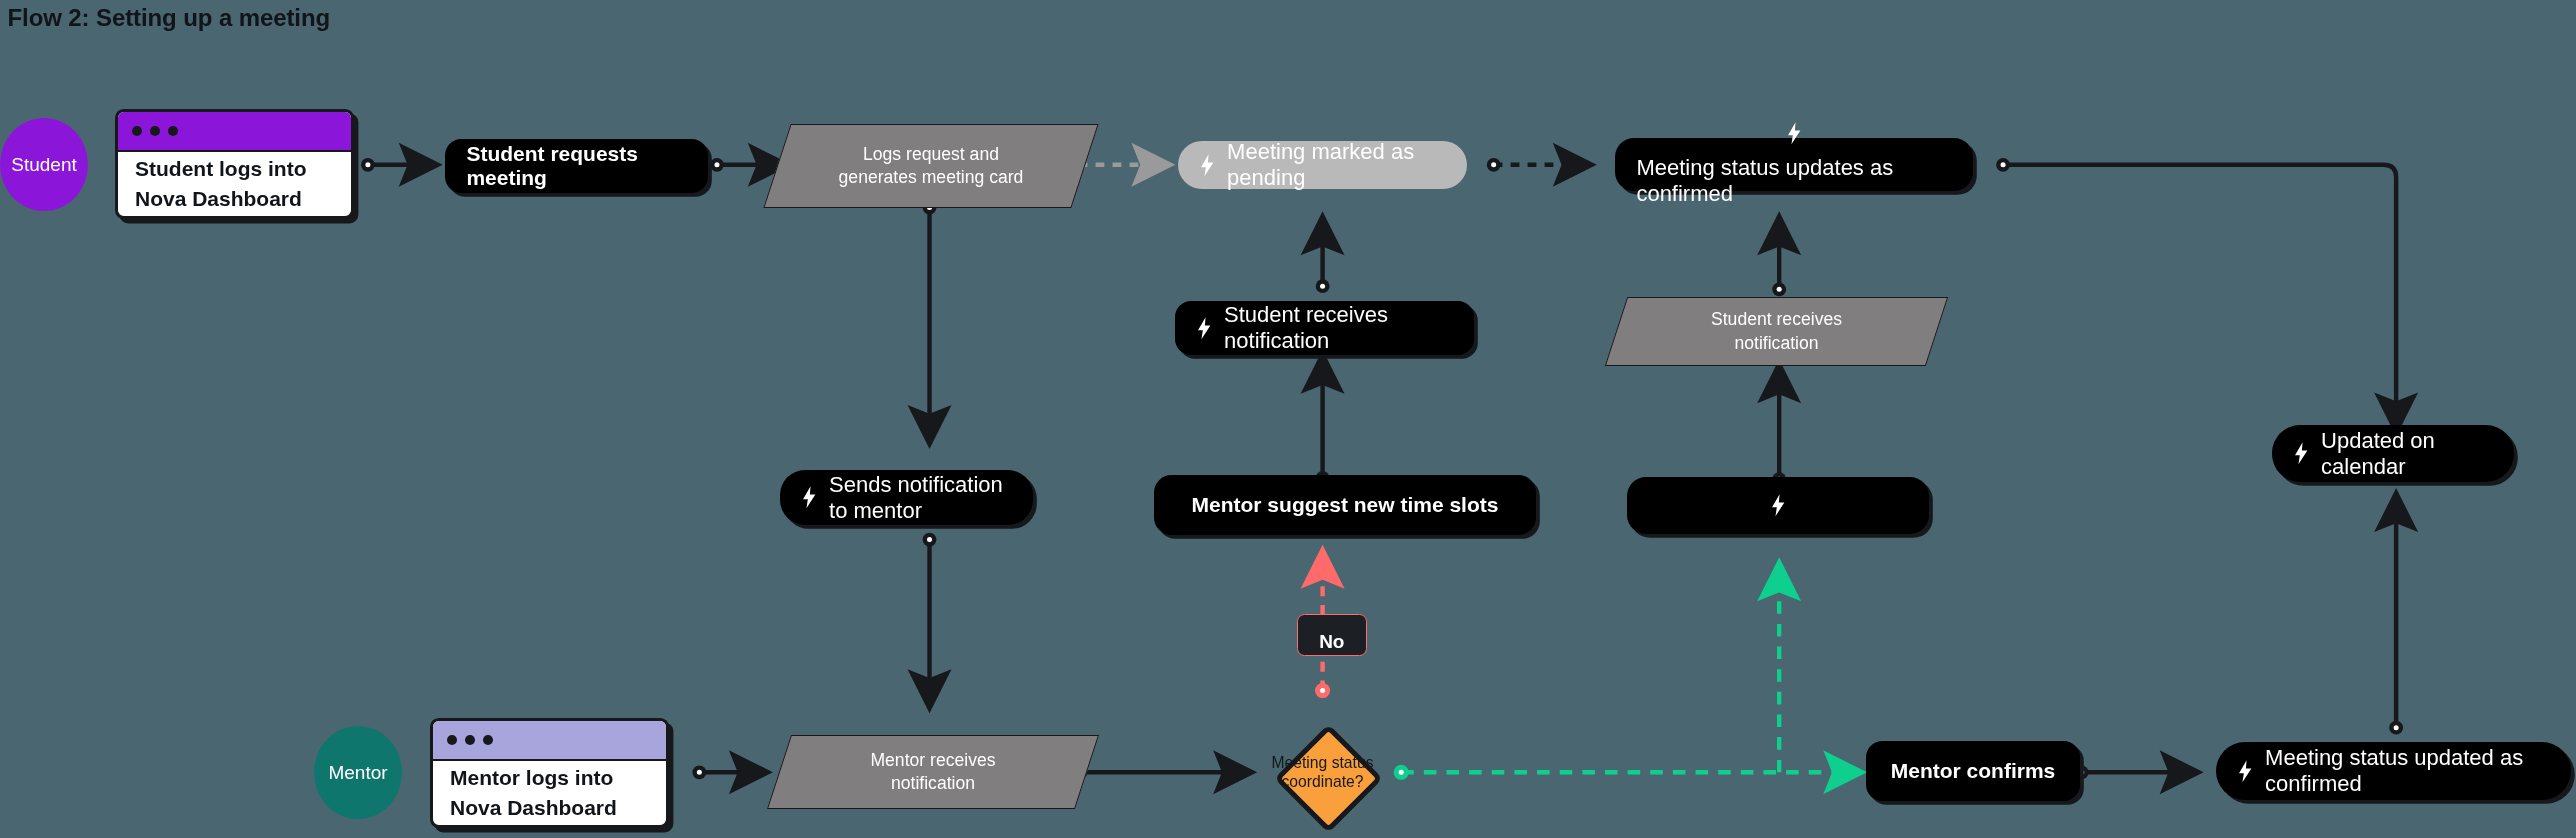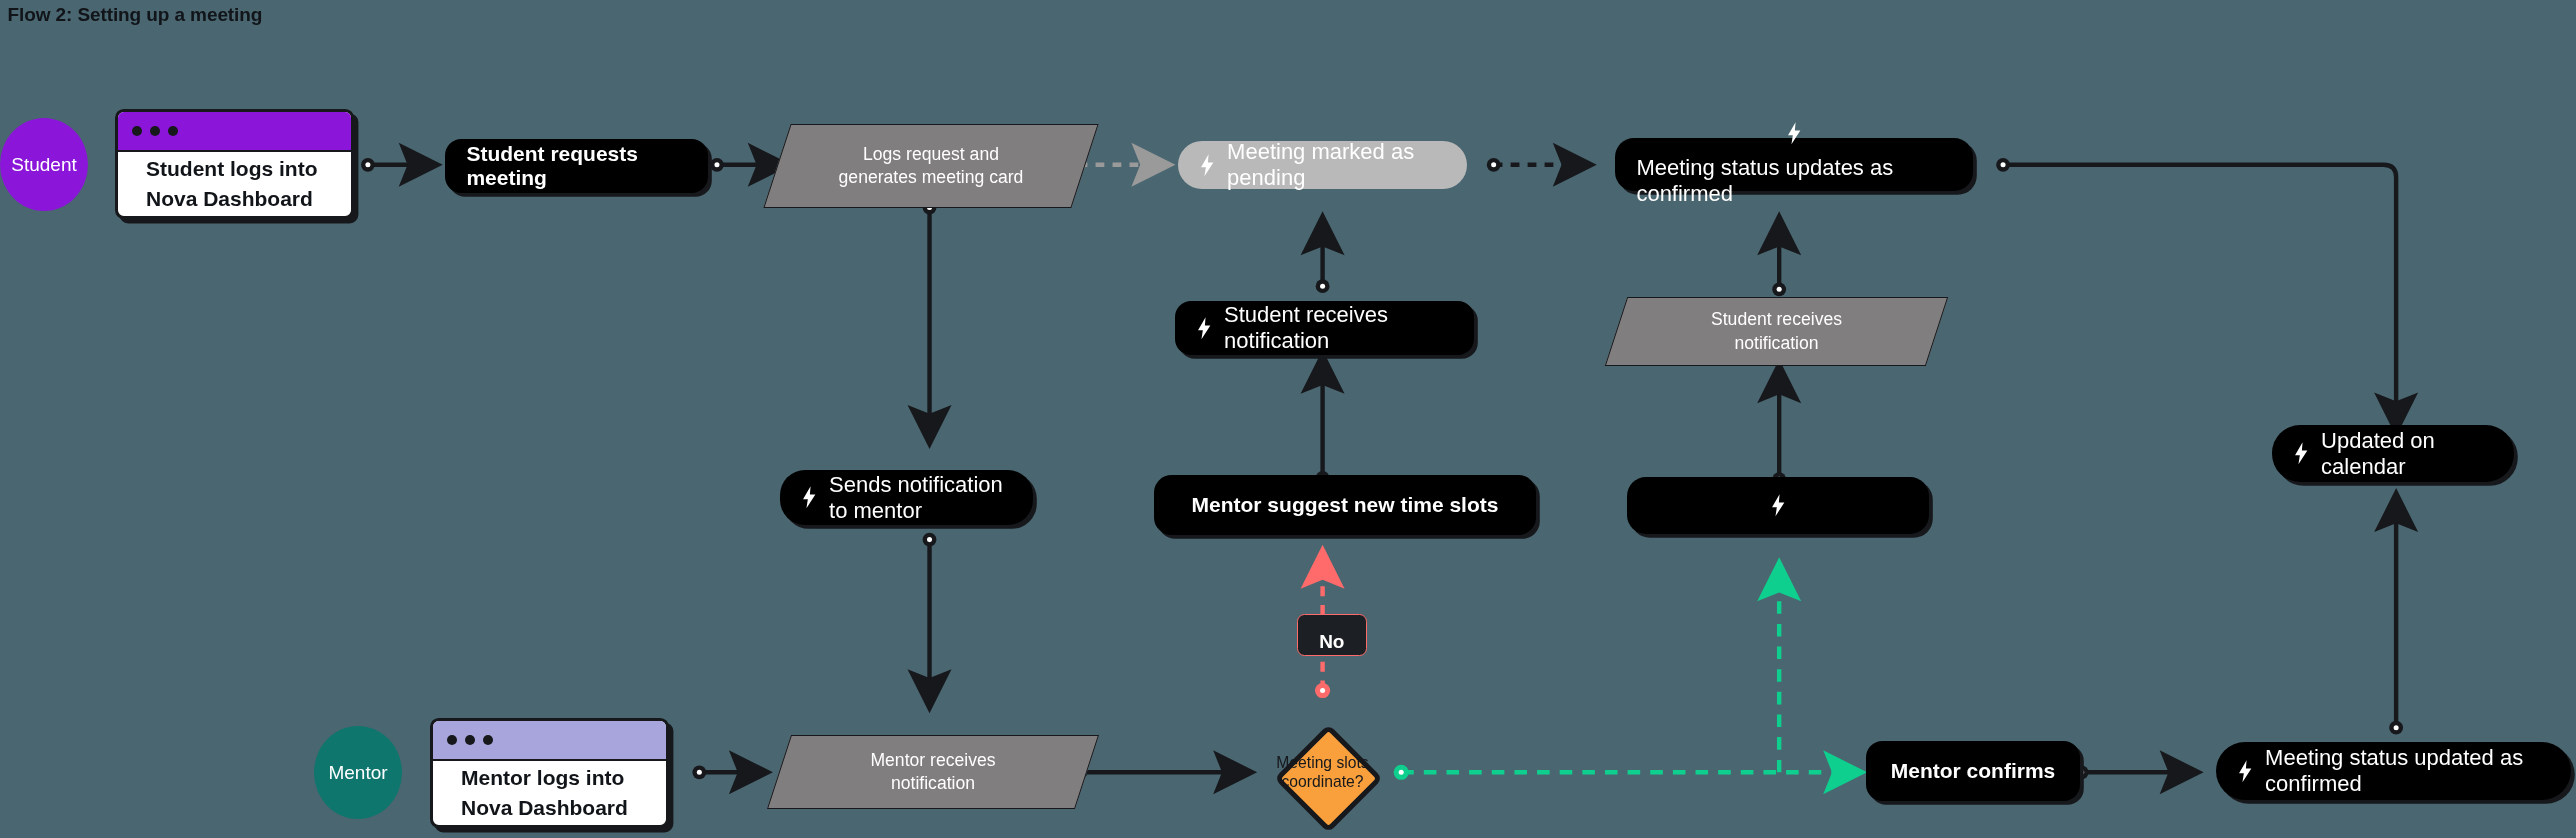--- a/index.html
+++ b/index.html
@@ -11,21 +11,21 @@
     position:relative;
   }
   #canvas{position:absolute;left:0;top:0;width:2576px;height:839px;}
   svg#edges{position:absolute;left:0;top:0;width:2576px;height:839px;pointer-events:none;}
 
   .node{position:absolute;box-sizing:border-box;}
 
   
   #title{
     position:absolute;left:7.5px;top:3.8px;
-    font-size:19px;font-weight:bold;color:#111418;
+    font-size:24px;font-weight:bold;color:#111418;
     letter-spacing:-0.1px;white-space:nowrap;
   }
 
   
   .actor{
     border-radius:50%;
     display:flex;align-items:center;justify-content:center;
     color:#ffffff;font-size:19px;
   }
 
@@ -41,21 +41,21 @@
   .browser .bar{
     height:38px;flex:0 0 38px;
     display:flex;align-items:center;
     padding-left:14px;gap:8.2px;
     border-bottom:2.5px solid #16181c;
   }
   .browser .dot{width:10px;height:10px;border-radius:50%;background:#16181c;}
   .browser .body{
     flex:1;display:flex;flex-direction:column;
     align-items:flex-start;justify-content:center;
-    padding:0 28px;
+    padding:0 17px;
     color:#111418;font-weight:bold;font-size:21px;line-height:1.42;
   }
 
   
   .pill{
     background:#000000;
     border-radius:16.4px;
     display:flex;align-items:center;justify-content:center;
     gap:11.3px;
     color:#ffffff;font-size:22px;
@@ -328,21 +328,21 @@
     <div class="skewbg"></div>
     <div class="ptext">
       <div>Mentor receives</div>
       <div>notification</div>
     </div>
   </div>
 
   <div class="diamond" style="left:1267px;top:717px;width:111px;height:111px;">
     <div class="dbg"></div>
     <div class="dtext">
-      <div>Meeting slots</div>
+      <div>Meeting status</div>
       <div>coordinate?</div>
     </div>
   </div>
 
   <div class="node pill bold" style="left:1866px;top:741px;width:214px;height:60px;border-radius:16.4px;">
     <span>Mentor confirms</span>
   </div>
 
   <div class="node pill" style="left:2216px;top:742px;width:355px;height:58px;border-radius:29px;">
     <span class="bolt">

